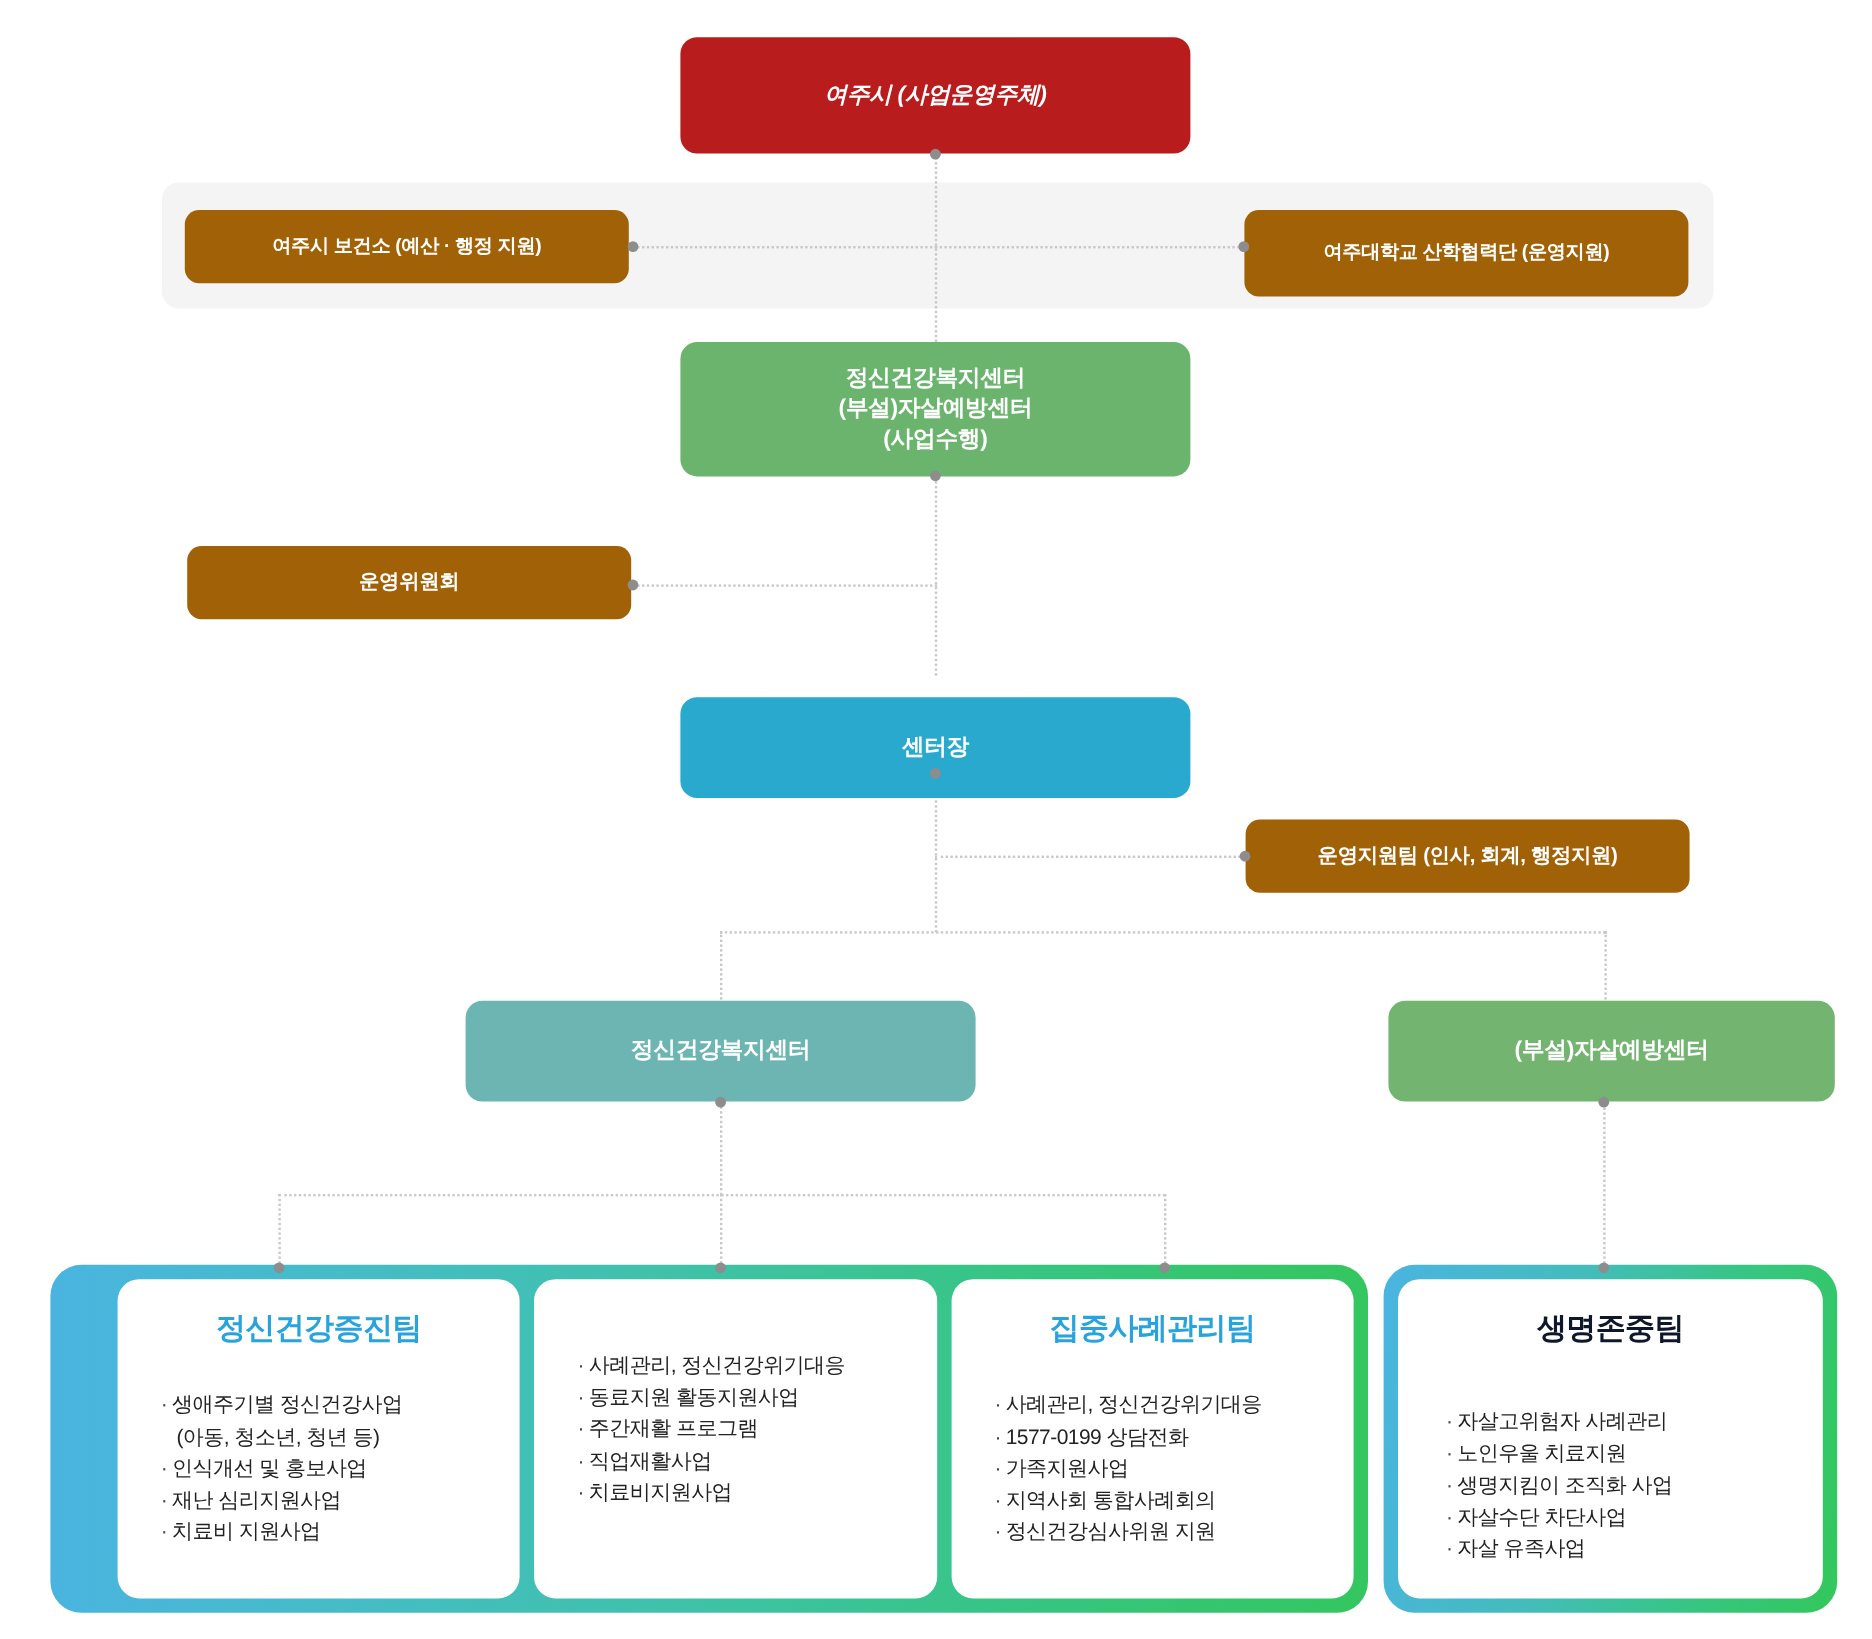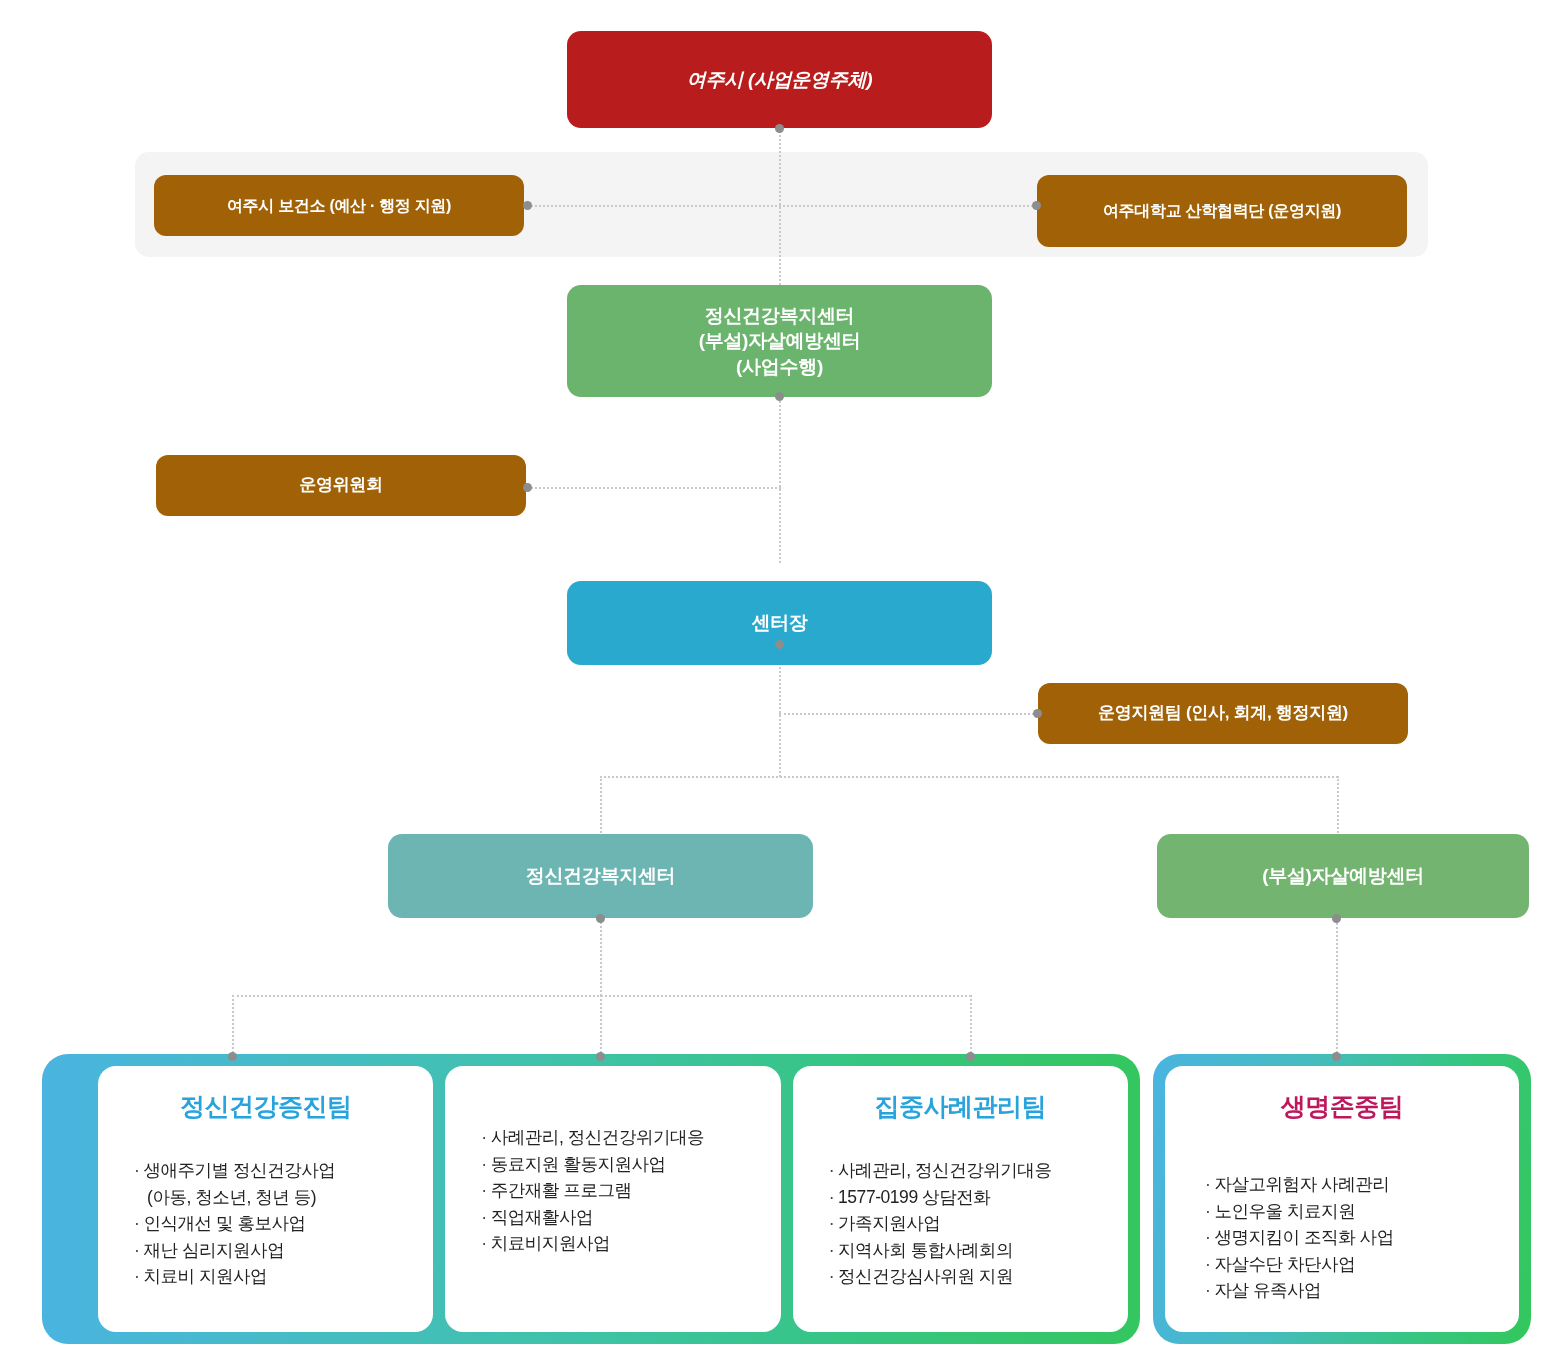--- a/index.html
+++ b/index.html
@@ -104,21 +104,21 @@
     align-items: center;
   }
   .card-title {
     font-weight: bold;
     font-size: 25px;
     letter-spacing: -0.5px;
     text-align: center;
     width: 100%;
   }
   .card-title.blue  { color: #29a3dc; }
-  .card-title.green { color: #be185d; }
+  .card-title.green { color: #0f172a; }
   .card-list {
     list-style: none;
     margin: 0;
     padding: 0;
     font-size: 17.5px;
     color: #222222;
     line-height: 1.52;
     letter-spacing: -0.45px;
     align-self: flex-start;
   }

